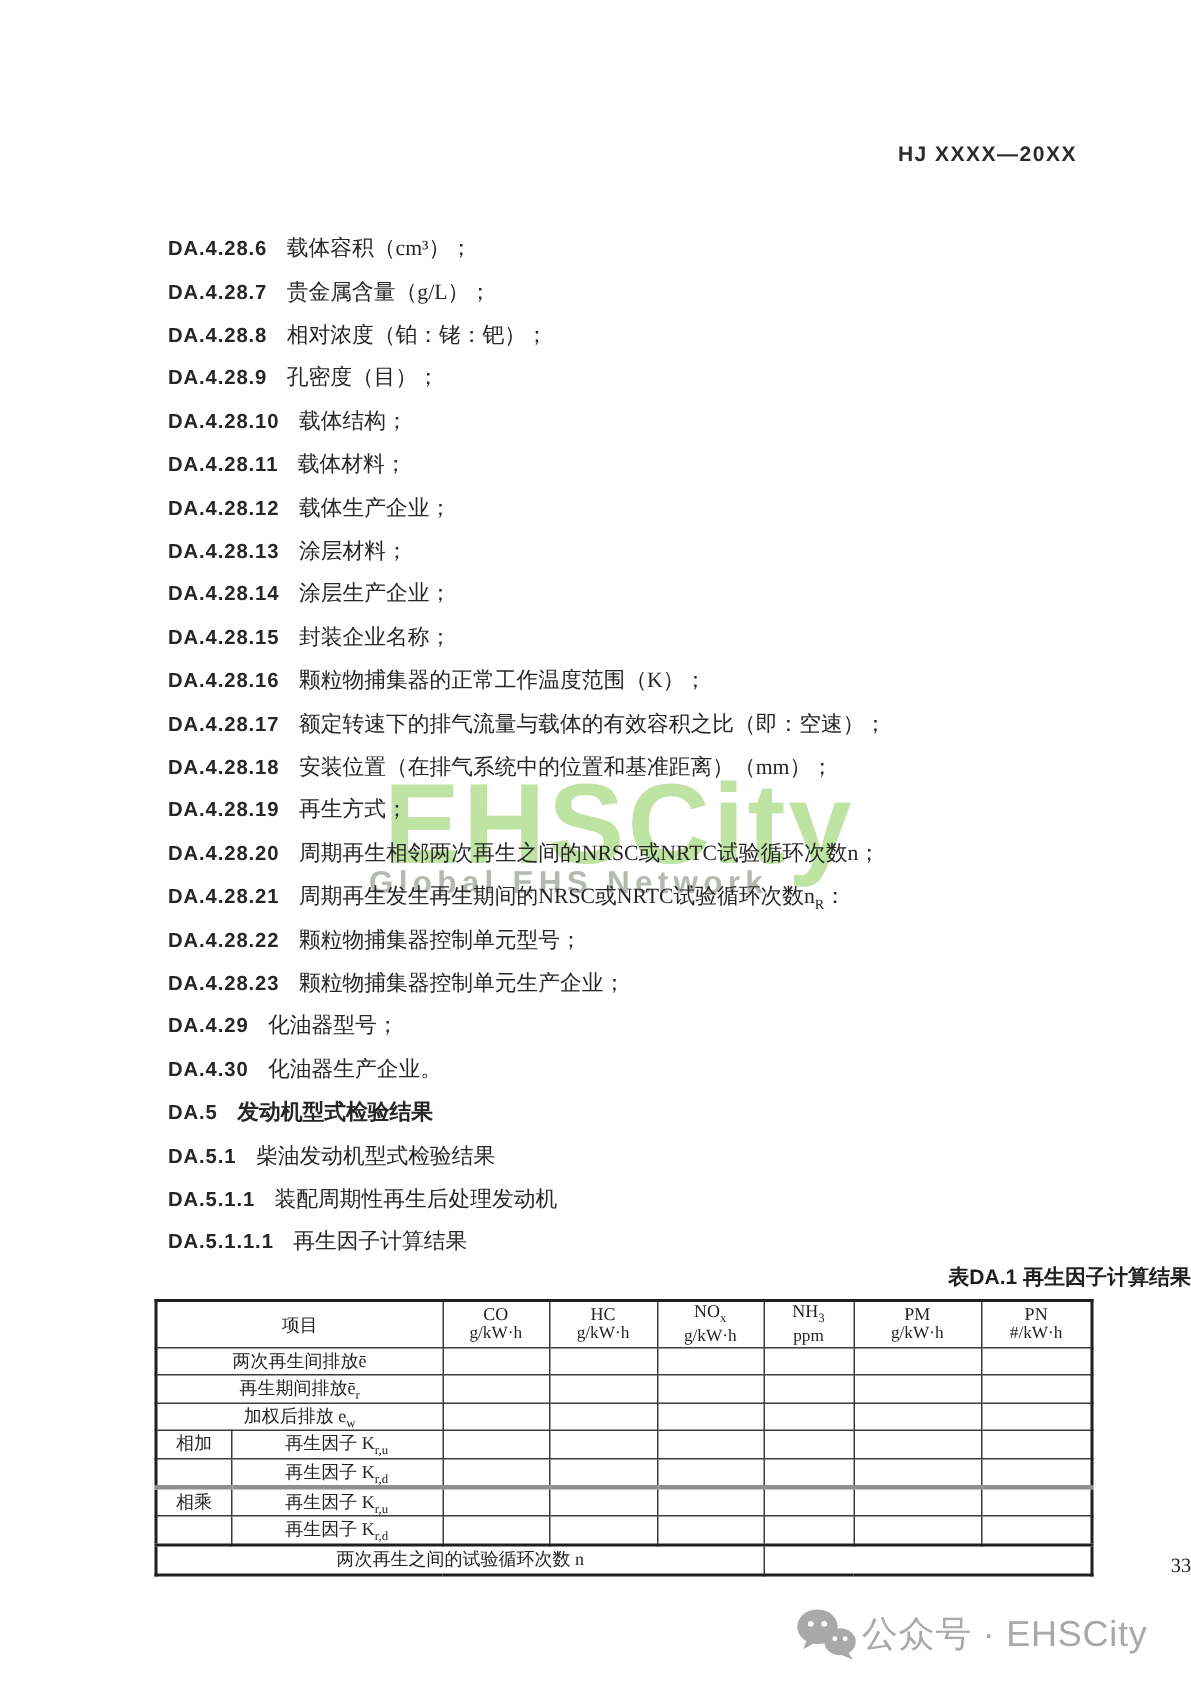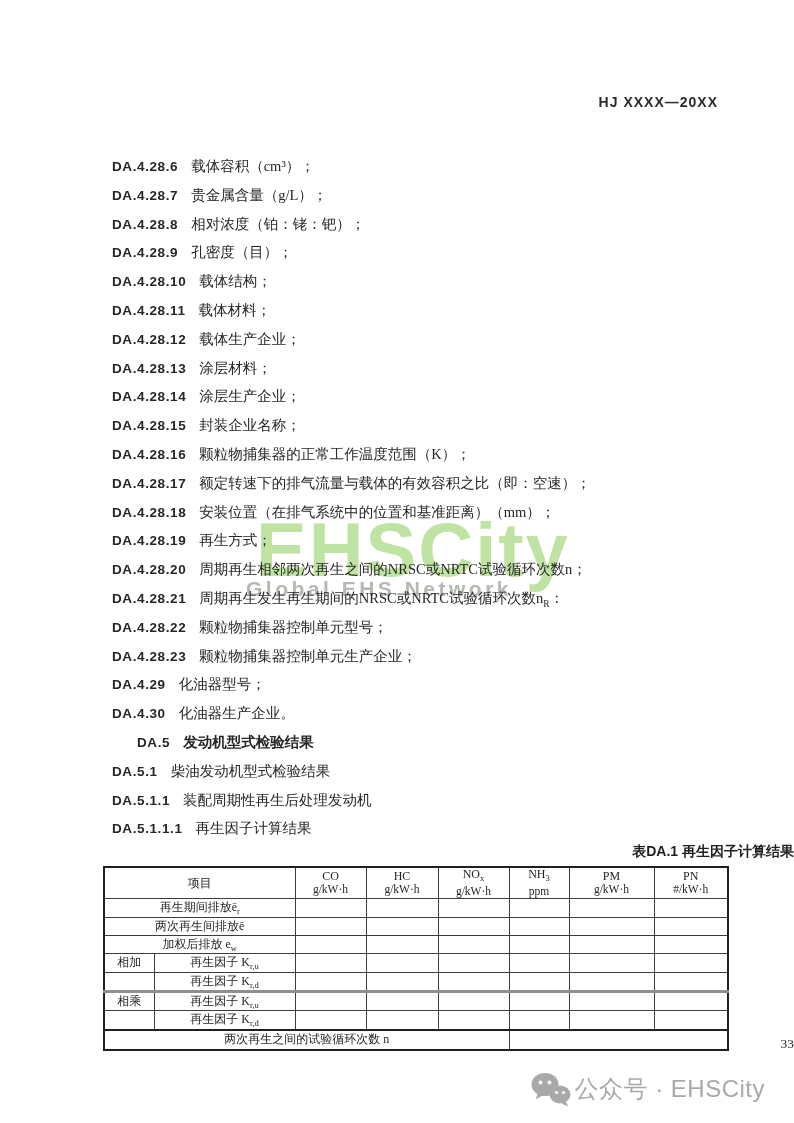--- a/index.html
+++ b/index.html
@@ -25,21 +25,21 @@
     font-size:21px;letter-spacing:3.5px;
   }
   
   .clauses{position:absolute;left:112px;top:152px;width:640px;z-index:1;}
   .clause{height:28.8px;line-height:28.8px;font-size:14.5px;white-space:nowrap;color:#262626;}
   .clause .num{
     font-family:"Liberation Sans", sans-serif;font-weight:600;
     font-size:13.5px;letter-spacing:0.6px;margin-right:13px;
   }
   .clause sub{font-size:9.5px;}
-  .clause.heading1{font-family:"Liberation Sans", sans-serif;font-weight:700;margin-left:25px;}
+  .clause.heading1{font-family:"Liberation Sans", sans-serif;font-weight:700;}
   .clause.heading1 .num{font-weight:700;}
   .clause.heading2 .text{font-family:"Liberation Sans", sans-serif;}
   
   .table-caption{
     position:absolute;top:843px;left:0;width:794px;text-align:right;z-index:1;
     font-family:"Liberation Sans", sans-serif;font-weight:700;font-size:14px;color:#1f1f1f;
   }
   
   table.regen{
     position:absolute;left:103px;top:866px;z-index:1;
@@ -144,30 +144,30 @@
           <td>
             <div class="gas"><span>PM</span></div>
             <div class="unit">g/kW·h</div>
           </td>
           <td>
             <div class="gas"><span>PN</span></div>
             <div class="unit">#/kW·h</div>
           </td>
         </tr>
         <tr class="drow">
+          <td colspan="2"><span>两次再生间排放ē</span></td>
+          <td></td>
+          <td></td>
+          <td></td>
+          <td></td>
+          <td></td>
+          <td></td>
+        </tr>
+        <tr class="drow">
           <td colspan="2"><span>再生期间排放ē</span><sub>r</sub></td>
-          <td></td>
-          <td></td>
-          <td></td>
-          <td></td>
-          <td></td>
-          <td></td>
-        </tr>
-        <tr class="drow">
-          <td colspan="2"><span>两次再生间排放ē</span></td>
           <td></td>
           <td></td>
           <td></td>
           <td></td>
           <td></td>
           <td></td>
         </tr>
         <tr class="drow">
           <td colspan="2"><span>加权后排放 e</span><sub>w</sub></td>
           <td></td>

